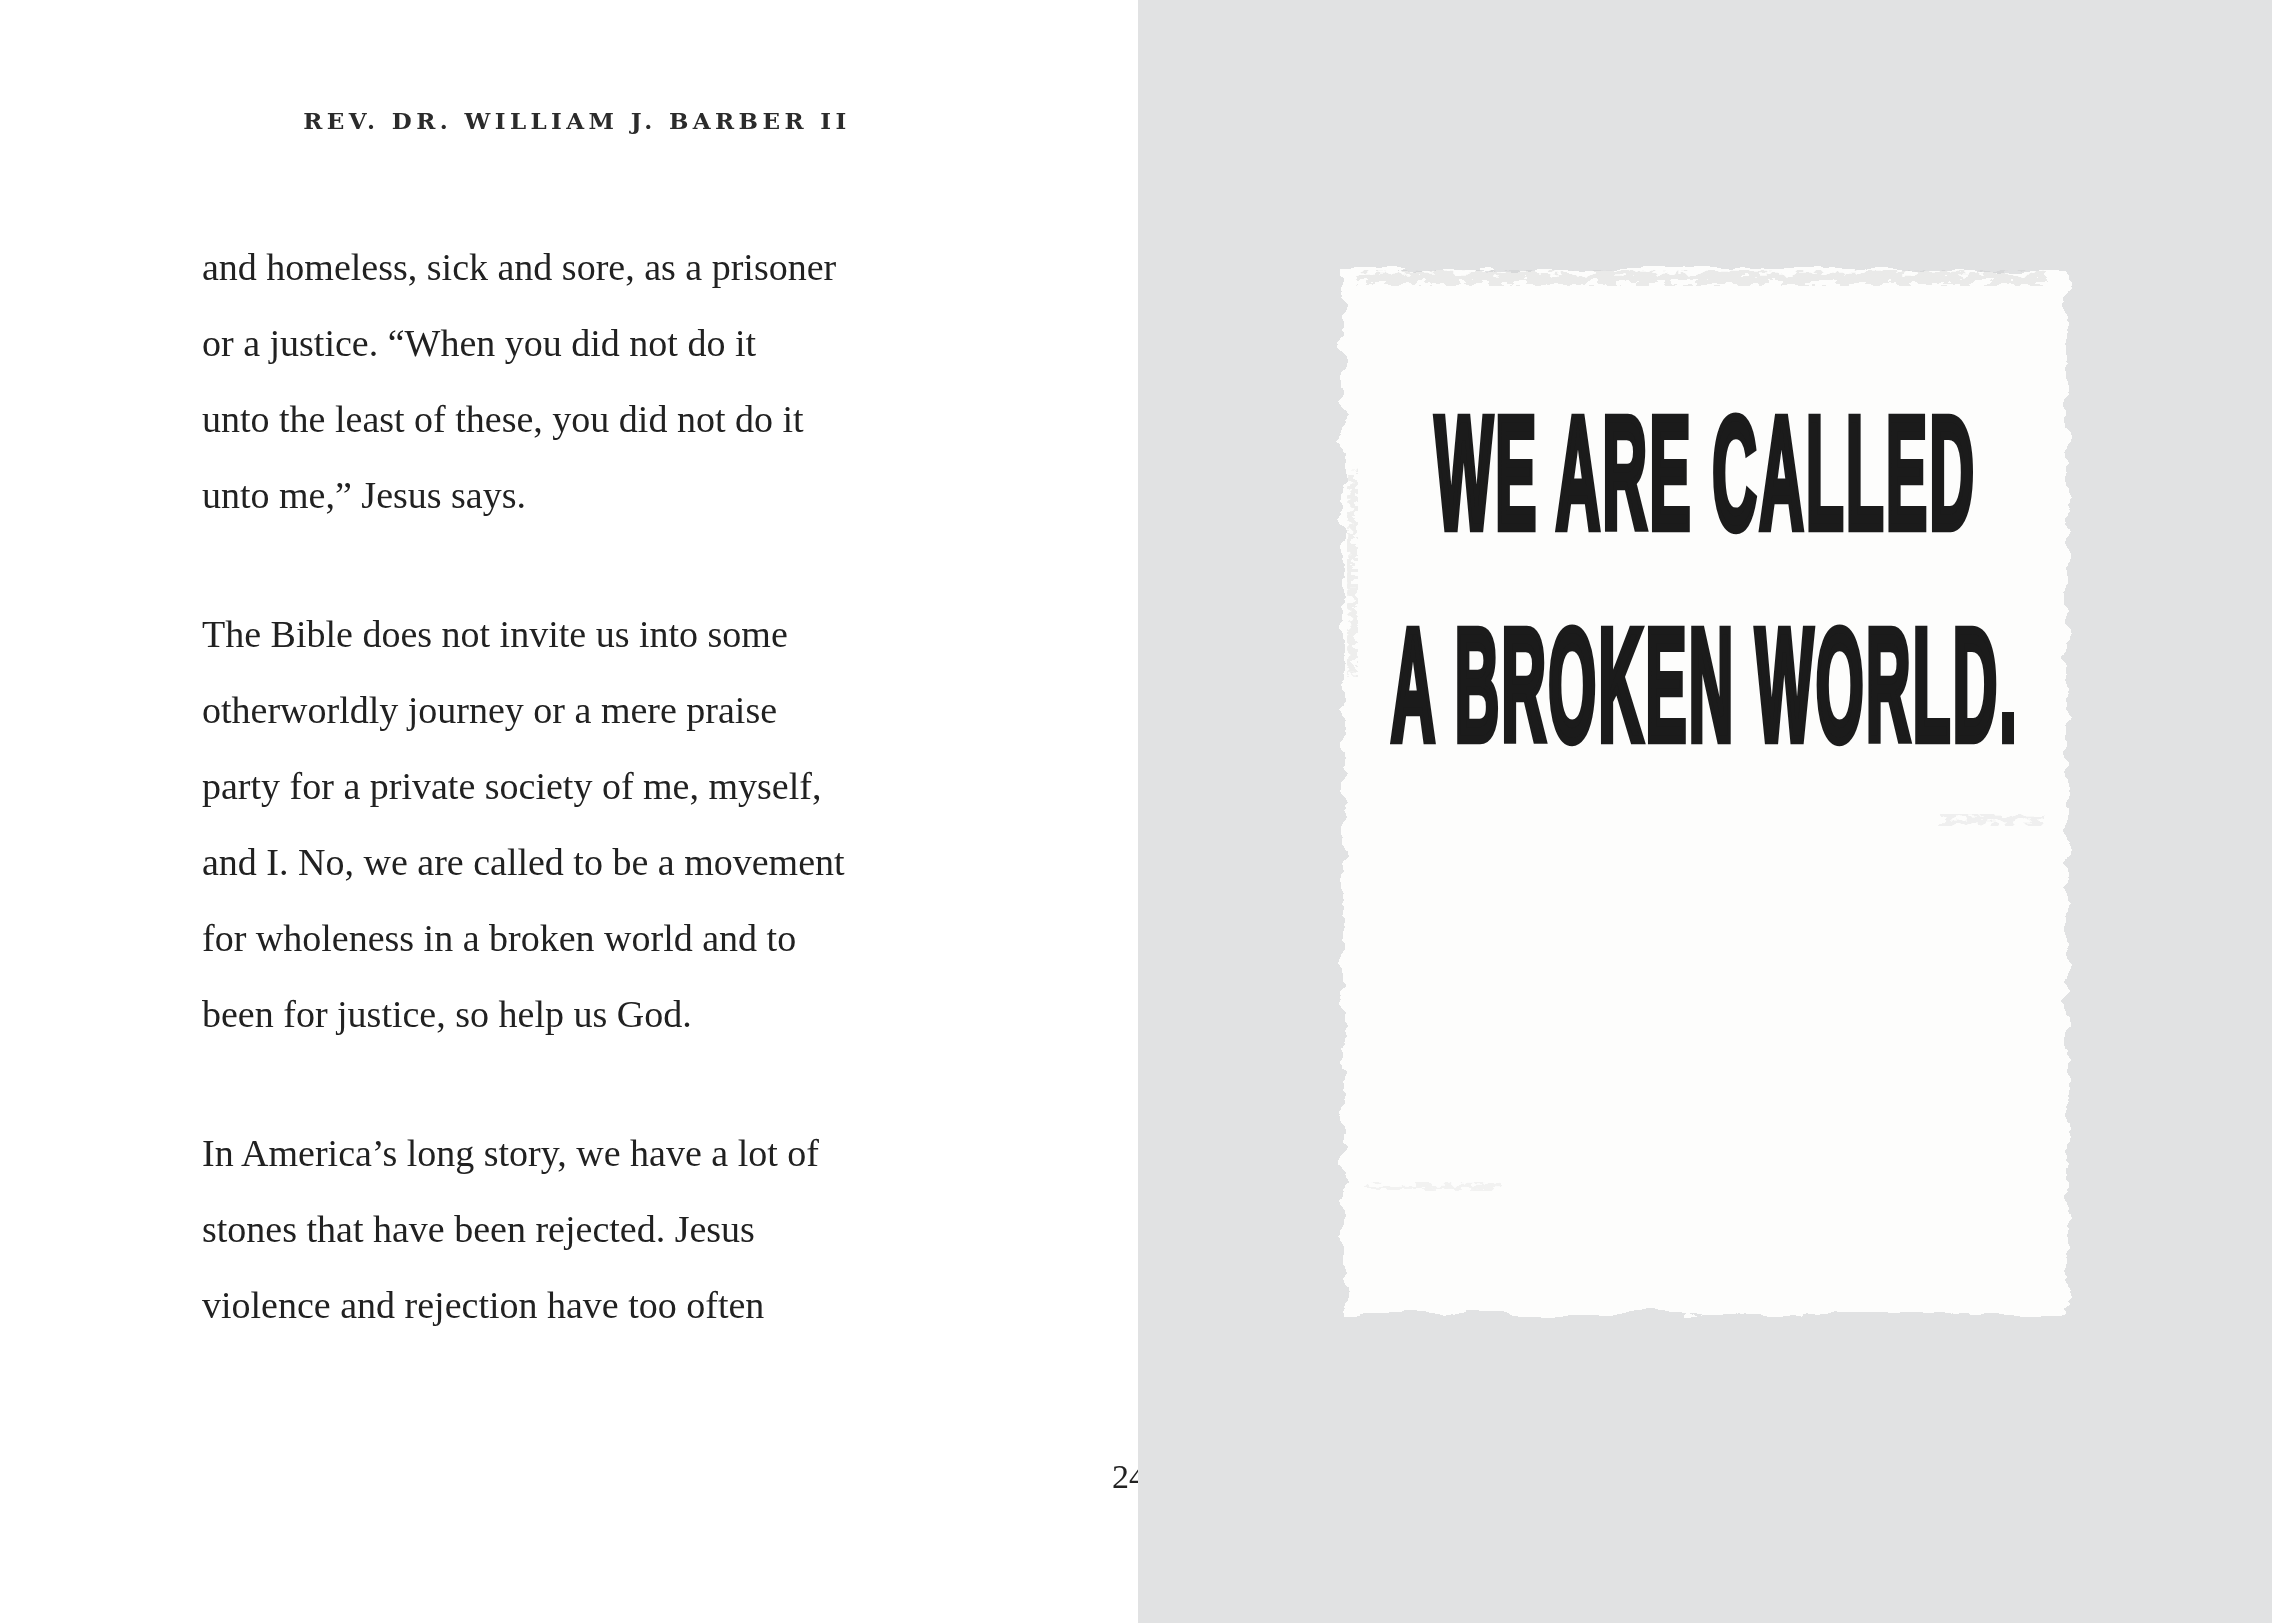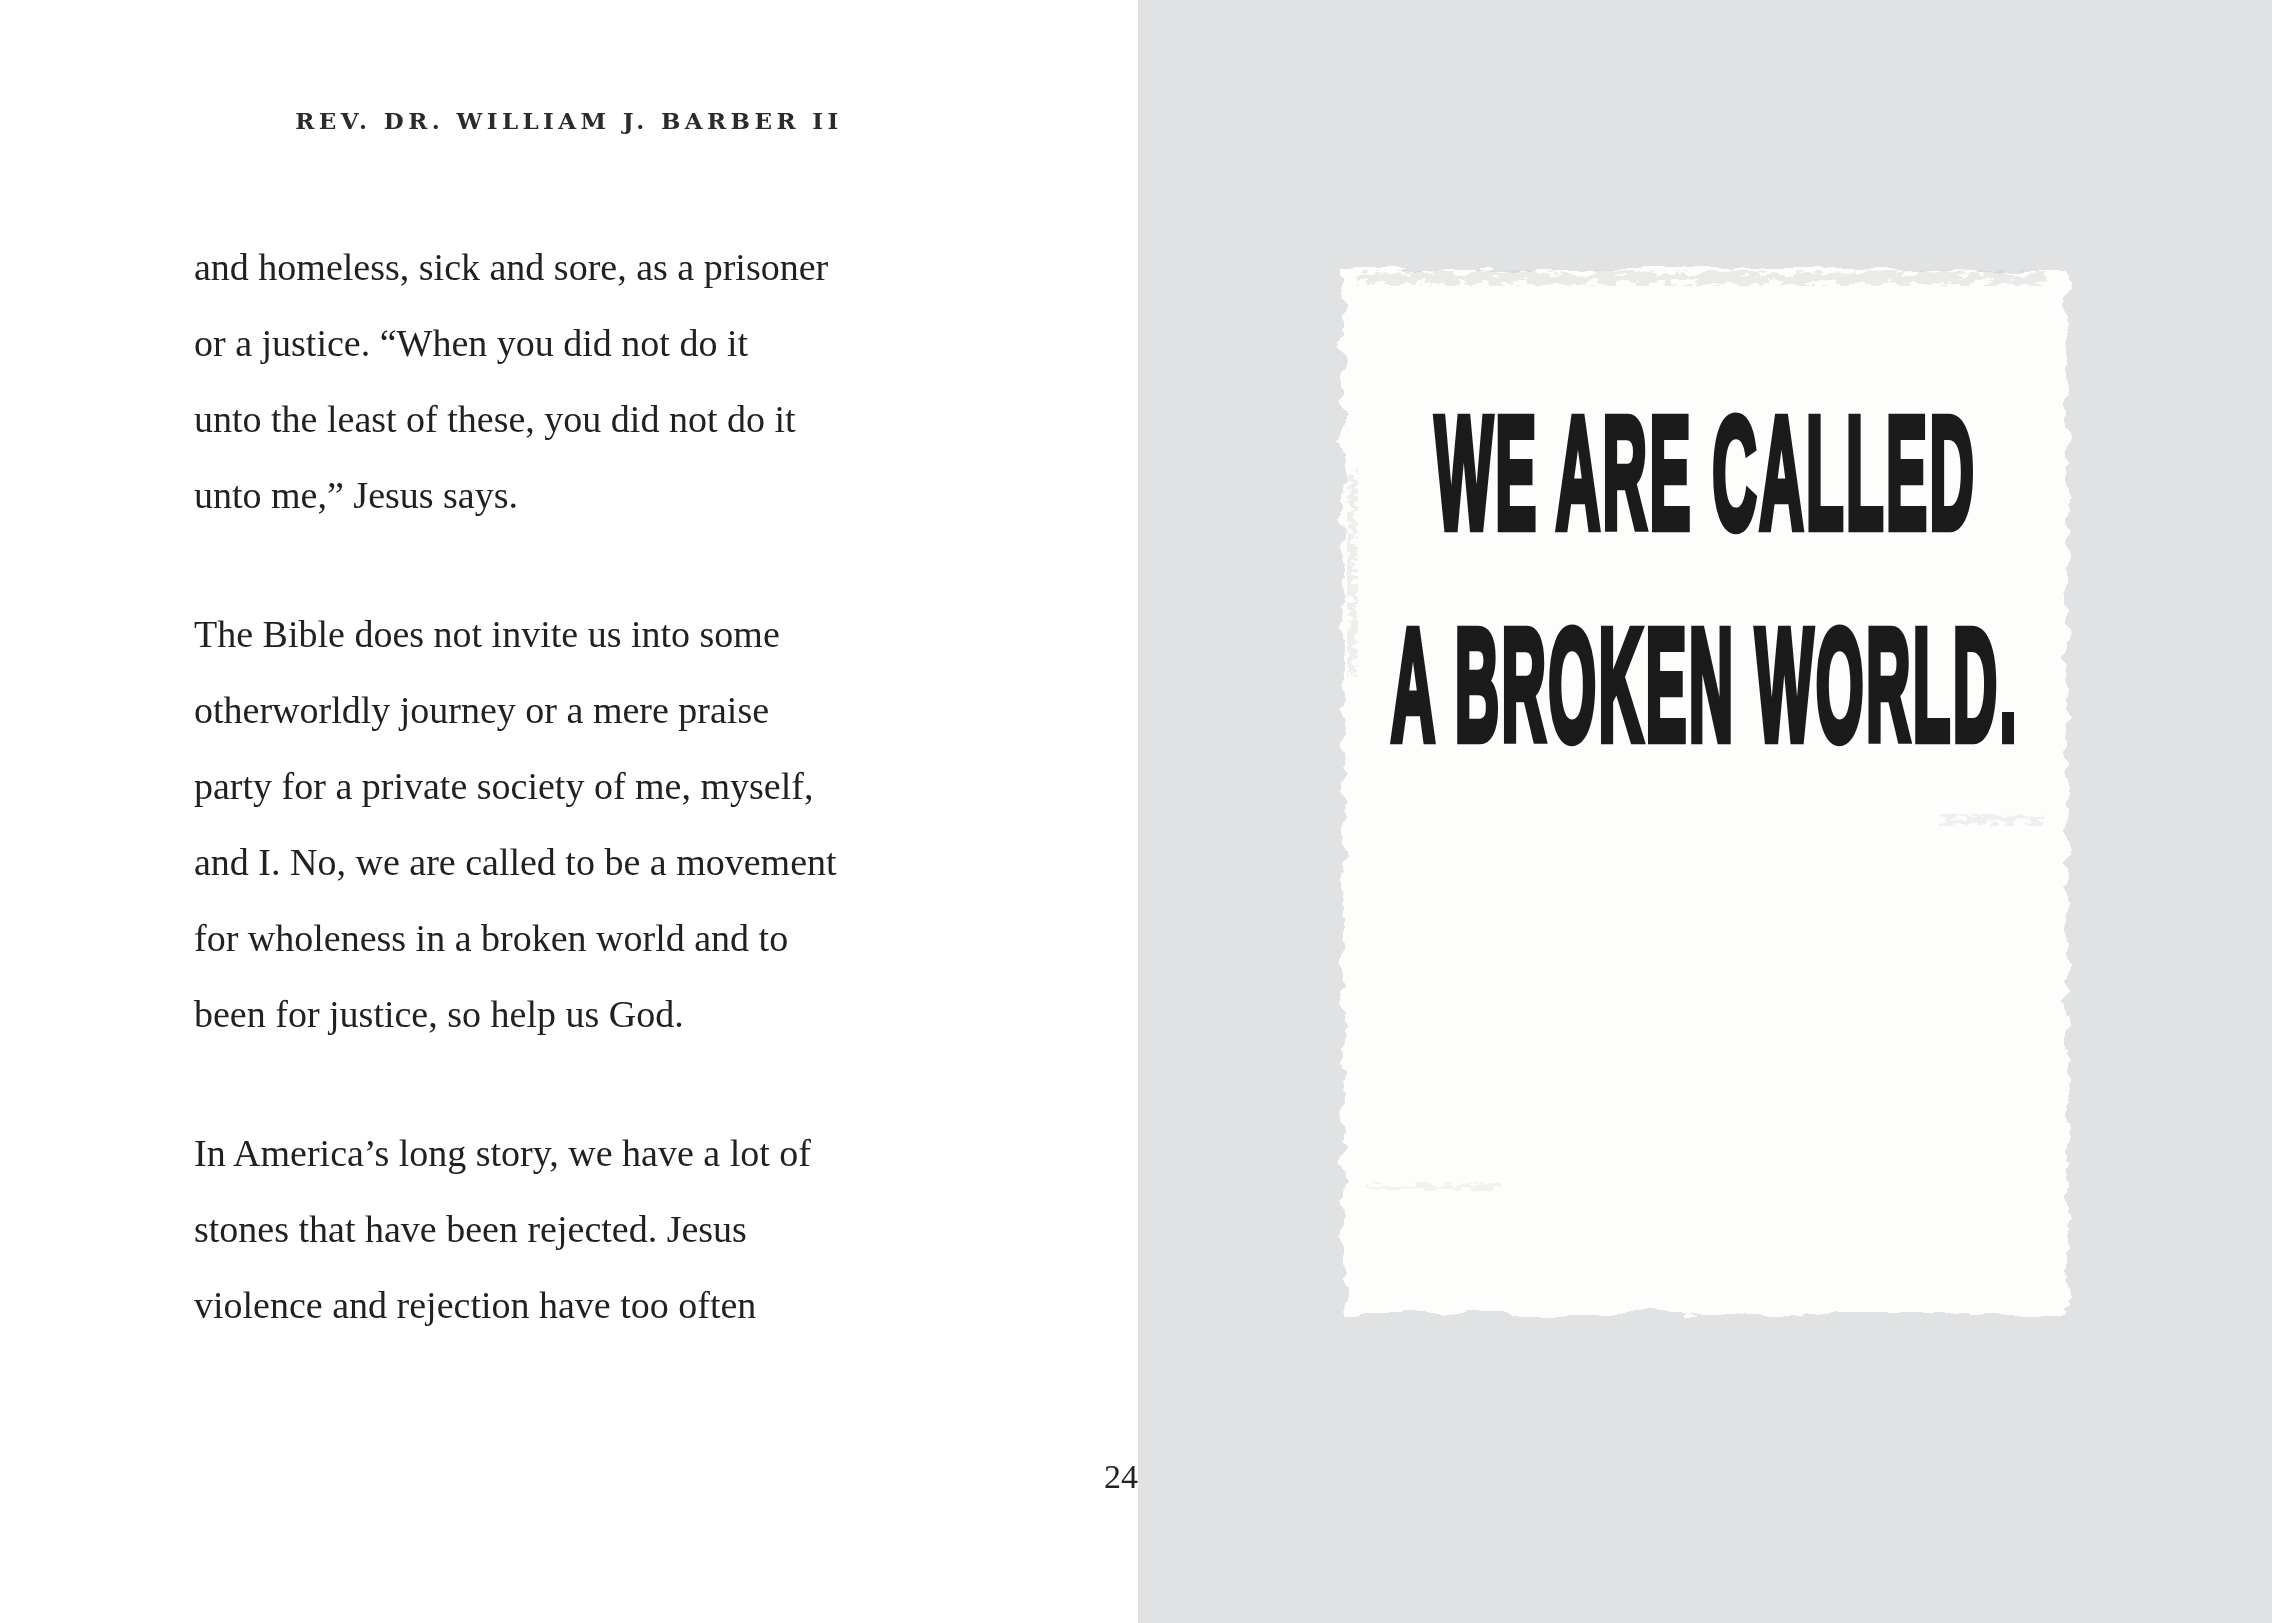--- a/index.html
+++ b/index.html
@@ -11,21 +11,21 @@
     position: relative;
     width: 2273px;
     height: 1623px;
     overflow: hidden;
     background: #ffffff;
   }
 
   
   .left-page {
     position: absolute;
-    left: 0; top: 0;
+    left: 8px; top: 0;
     width: 1138px; height: 1623px;
     background: #ffffff;
   }
   .running-header {
     position: absolute;
     left: 0; top: 107px;
     width: 1138px;
     text-align: center;
     font-family: "DejaVu Serif", serif;
     font-weight: 600;

